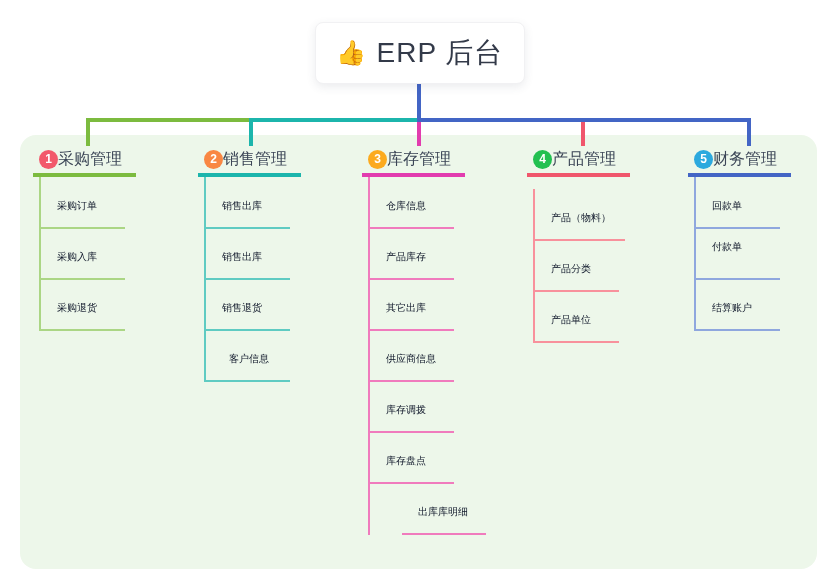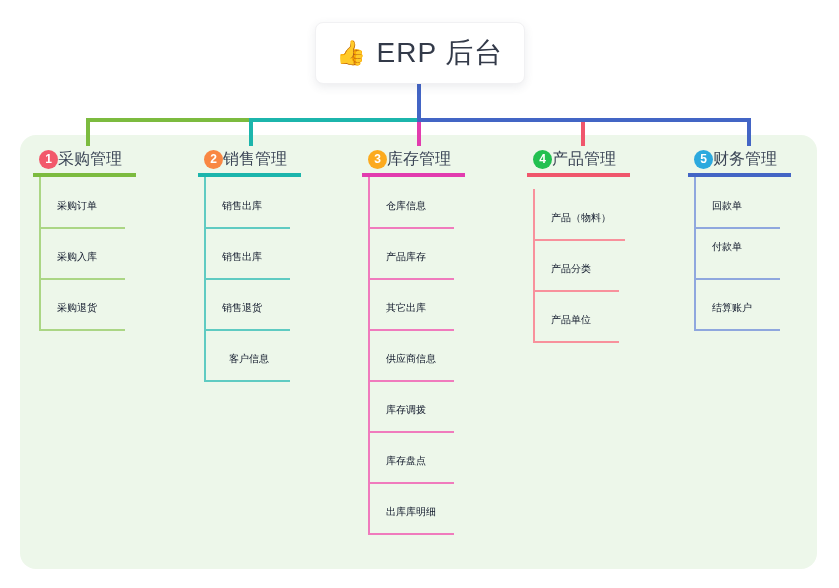--- a/index.html
+++ b/index.html
@@ -125,21 +125,21 @@
           </div>
           <div class="child-row" style="border-bottom-color: rgb(240, 123, 189);">
             <span class="child-label">供应商信息</span>
           </div>
           <div class="child-row" style="border-bottom-color: rgb(240, 123, 189); font-family: Liberation Serif, serif;">
             <span class="child-label">库存调拨</span>
           </div>
           <div class="child-row" style="border-bottom-color: rgb(240, 123, 189);">
             <span class="child-label">库存盘点</span>
           </div>
-          <div class="child-row" style="border-bottom-color: rgb(240, 123, 189);">
+          <div class="child-row" style="border-bottom-color: rgb(240, 123, 189); margin-left: 32px;">
             <span class="child-label">出库库明细</span>
           </div>
         </div>
       </div>
       <div class="branch" style="left: 527px;">
         <div class="branch-header" style="border-bottom-color: rgb(240, 86, 108);">
           <span class="badge" style="background: rgb(34, 192, 80);">4</span>
           <span class="branch-label">产品管理</span>
         </div>
         <div class="children" style="border-left-color: rgb(248, 145, 156); margin-top: 12px;">

